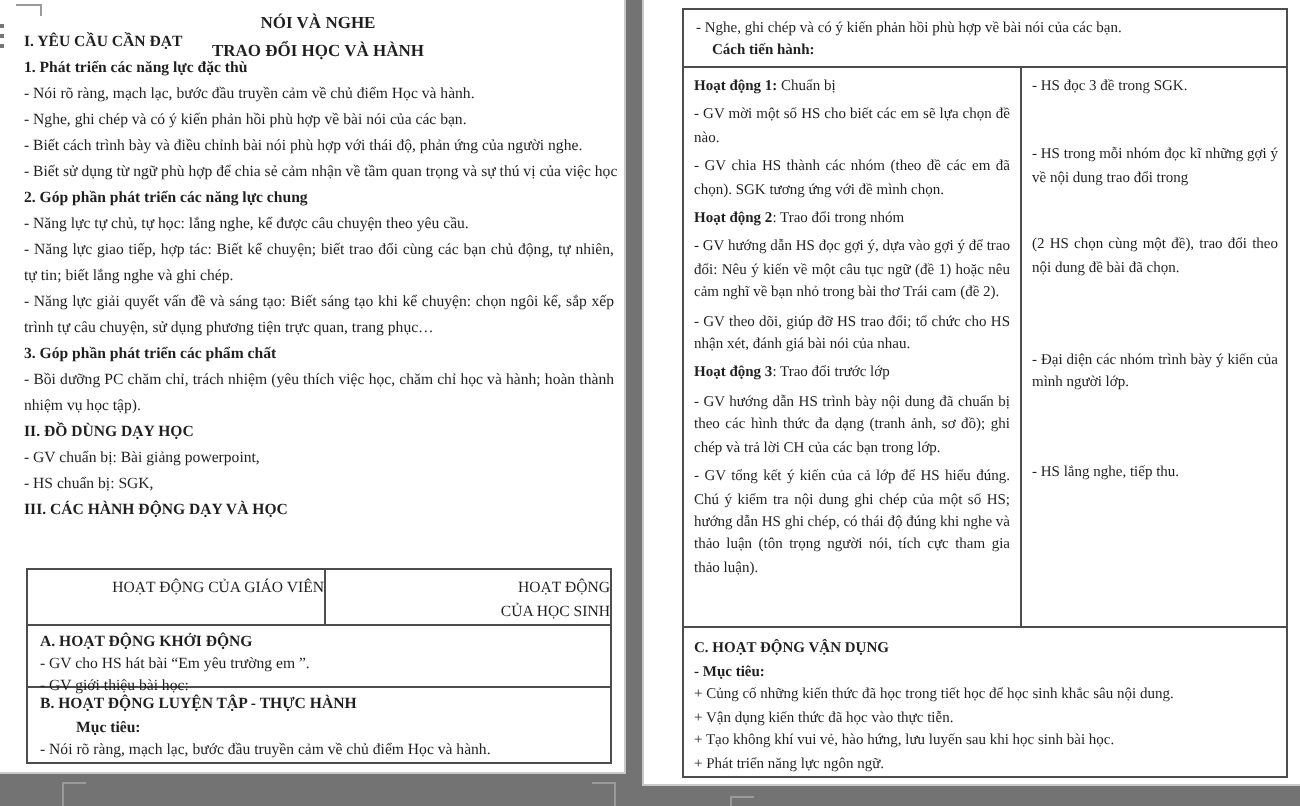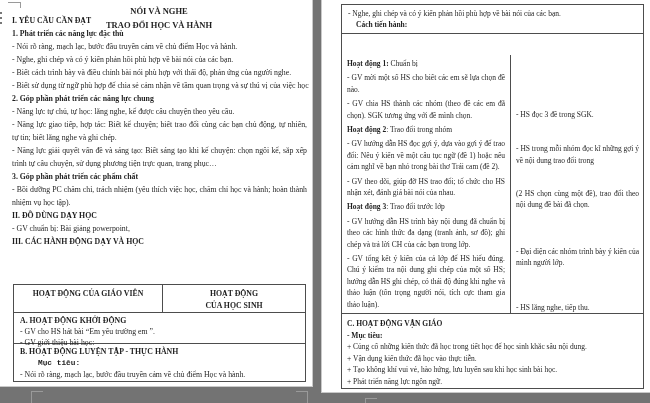--- a/index.html
+++ b/index.html
@@ -18,34 +18,34 @@
               font-weight:bold; font-size:8.5px; line-height:14px; }
   .lp-body  { position:absolute; left:12px; top:14px; width:295px;
               font-size:7.8px; line-height:13px; }
   .ln { white-space:nowrap; }
   .ln.wrap { white-space:normal; text-align:justify; }
   .bold { font-weight:bold; }
 
   .lp-table { position:absolute; left:13px; top:284px; width:293px;
               border:1px solid #4d4d4d; font-size:7.8px; box-sizing:border-box; }
   .lp-thead { display:flex; height:27px; box-sizing:border-box; }
-  .lp-th { font-weight:bold; text-align:center; padding-top:3px; line-height:12px; box-sizing:border-box; }
+  .lp-th { font-weight:normal; text-align:right; padding-top:3px; line-height:12px; box-sizing:border-box; }
   .lp-th.c1 { width:149px; border-right:1px solid #4d4d4d; }
   .lp-th.c2 { flex:1; }
   .lp-rowA, .lp-rowB { border-top:1px solid #4d4d4d; padding:2px 6px; line-height:11px; box-sizing:border-box; }
   .lp-rowA { height:31px; }
   .lp-rowB { height:38px; line-height:11.5px; }
-  .indent1 { padding-left:18px;font-family:Liberation Mono, monospace; }
+  .indent1 { padding-left:18px; }
 
   
   .rp-table { position:absolute; left:341px; top:4px; width:303px; height:385px;
               border:1px solid #4d4d4d; font-size:7.5px; box-sizing:border-box; }
   .rp-row1 { height:28px; padding:3px 0 0 6px; line-height:11px; box-sizing:border-box; }
   .indent2 { padding-left:8px; }
-  .rp-row2 { display:flex; height:280px; border-top:1px solid #4d4d4d; box-sizing:border-box;align-items:flex-end; }
+  .rp-row2 { display:flex; height:280px; border-top:1px solid #4d4d4d; box-sizing:border-box; }
   .rp-cell-gv { width:169px; border-right:1px solid #4d4d4d; padding:3px 5px 0 5px; box-sizing:border-box; }
   .rp-cell-hs { flex:1; padding:3px 4px 0 5px; box-sizing:border-box; }
   .cpar { margin:0 0 3px 0; line-height:11.4px; text-align:justify; }
   .hpar { margin:0; line-height:11.4px; text-align:justify; }
   .mt23 { margin-top:23px; } .mt11 { margin-top:11px; } .mt22 { margin-top:22px; }
   .mt35 { margin-top:35px; } .mt33 { margin-top:33px; }
   .rp-row3 { height:77px; border-top:1px solid #4d4d4d; padding:4px 5px 0 5px; line-height:11.5px; box-sizing:border-box; }
 
   
   .mark { position:absolute; background:#9a9a9a; }
@@ -87,20 +87,21 @@
     <div class="ln">- Biết cách trình bày và điều chỉnh bài nói phù hợp với thái độ, phản ứng của người nghe.</div>
     <div class="ln">- Biết sử dụng từ ngữ phù hợp để chia sẻ cảm nhận về tầm quan trọng và sự thú vị của việc học</div>
     <div class="ln bold">2. Góp phần phát triển các năng lực chung</div>
     <div class="ln">- Năng lực tự chủ, tự học: lắng nghe, kể được câu chuyện theo yêu cầu.</div>
     <div class="ln wrap">- Năng lực giao tiếp, hợp tác: Biết kể chuyện; biết trao đổi cùng các bạn chủ động, tự nhiên, tự tin; biết lắng nghe và ghi chép.</div>
     <div class="ln wrap">- Năng lực giải quyết vấn đề và sáng tạo: Biết sáng tạo khi kể chuyện: chọn ngôi kể, sắp xếp trình tự câu chuyện, sử dụng phương tiện trực quan, trang phục…</div>
     <div class="ln bold">3. Góp phần phát triển các phẩm chất</div>
     <div class="ln wrap">- Bồi dưỡng PC chăm chỉ, trách nhiệm (yêu thích việc học, chăm chỉ học và hành; hoàn thành nhiệm vụ học tập).</div>
     <div class="ln bold">II. ĐỒ DÙNG DẠY HỌC</div>
     <div class="ln">- GV chuẩn bị: Bài giảng powerpoint,</div>
+    <div class="ln">- HS chuẩn bị: SGK,</div>
     <div class="ln bold">III. CÁC HÀNH ĐỘNG DẠY VÀ HỌC</div>
   </div>
 
   <div class="lp-table">
     <div class="lp-thead">
       <div class="lp-th c1">HOẠT ĐỘNG CỦA GIÁO VIÊN</div>
       <div class="lp-th c2">
         <div>HOẠT ĐỘNG</div>
         <div>CỦA HỌC SINH</div>
       </div>
@@ -136,21 +137,21 @@
       </div>
       <div class="rp-cell-hs">
         <p class="hpar">- HS đọc 3 đề trong SGK.</p>
         <p class="hpar mt23">- HS trong mỗi nhóm đọc kĩ những gợi ý về nội dung trao đổi trong</p>
         <p class="hpar mt22">(2 HS chọn cùng một đề), trao đổi theo nội dung đề bài đã chọn.</p>
         <p class="hpar mt35">- Đại diện các nhóm trình bày ý kiến của mình người lớp.</p>
         <p class="hpar mt33">- HS lắng nghe, tiếp thu.</p>
       </div>
     </div>
     <div class="rp-row3">
-      <div class="bold">C. HOẠT ĐỘNG VẬN GIÁO</div>
+      <div class="bold">C. HOẠT ĐỘNG VẬN DỤNG</div>
       <div class="bold">- Mục tiêu:</div>
       <div>+ Củng cố những kiến thức đã học trong tiết học để học sinh khắc sâu nội dung.</div>
       <div>+ Vận dụng kiến thức đã học vào thực tiễn.</div>
       <div>+ Tạo không khí vui vẻ, hào hứng, lưu luyến sau khi học sinh bài học.</div>
       <div>+ Phát triển năng lực ngôn ngữ.</div>
     </div>
   </div>
 
 </div>
 

